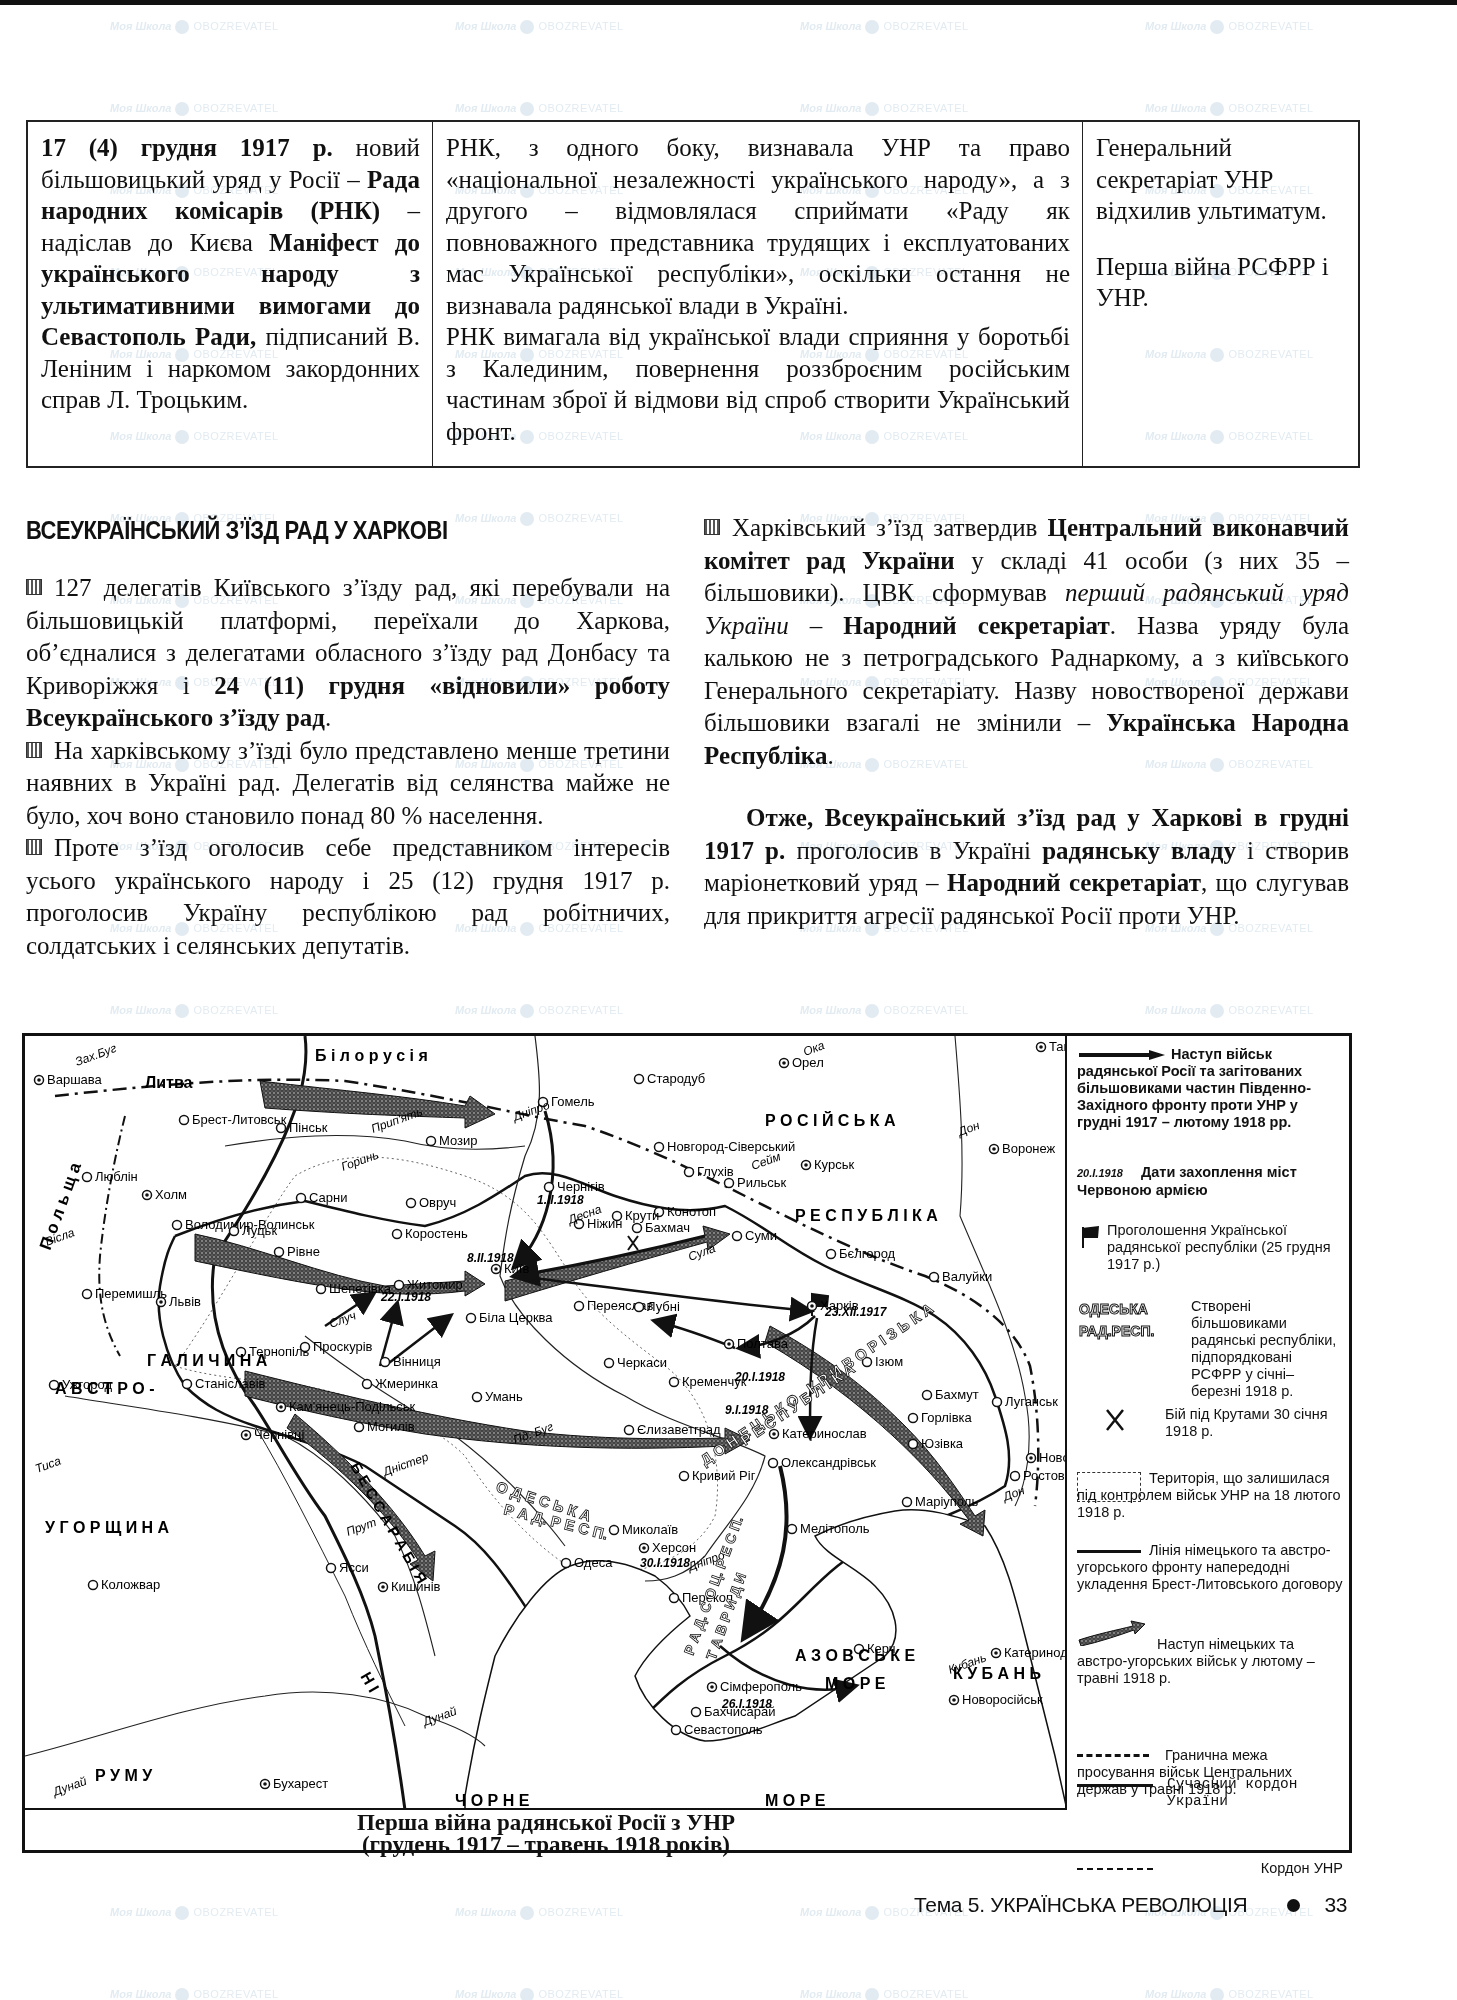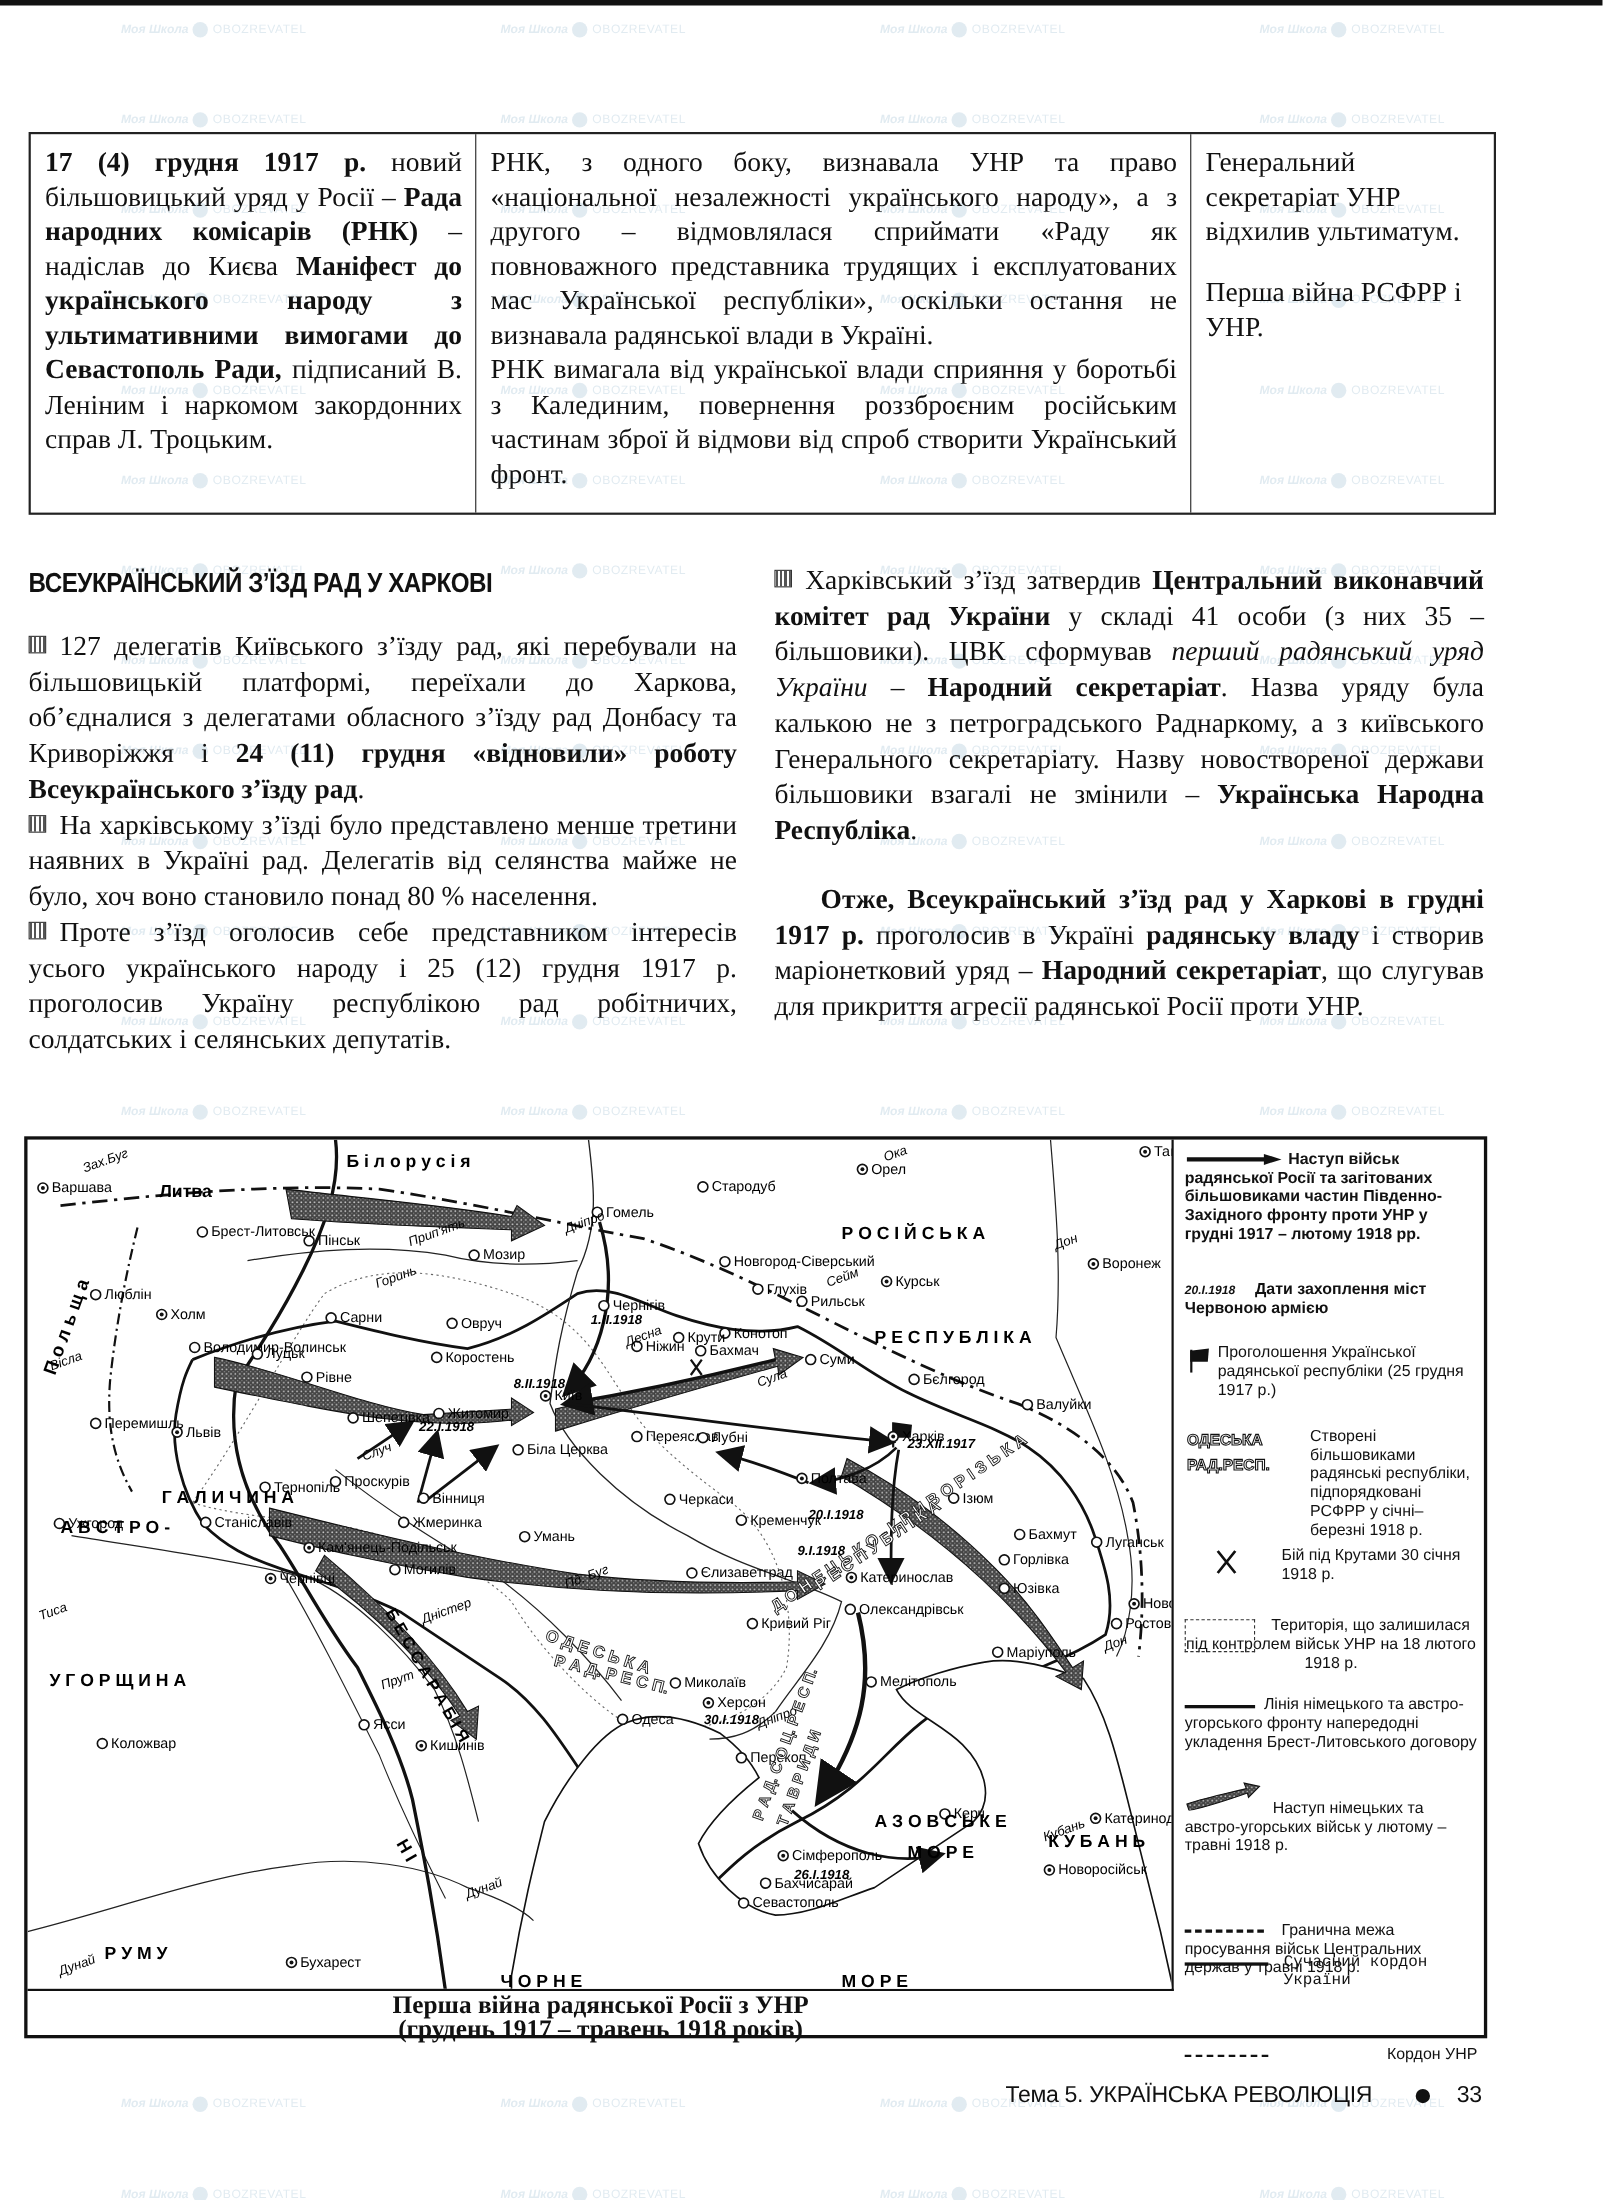--- a/index.html
+++ b/index.html
@@ -505,21 +505,21 @@
         <div>РАД.РЕСП.</div>
       </div>
       <span>Створені більшовиками радянські республіки, підпорядковані РСФРР у січні–березні 1918 р.</span>
     </div>
     <div class="leg" style="top:370px;padding-left:88px;">
       <svg class="sym" width="24" height="24" style="position:absolute;left:26px;top:2px;">
           <path d="M4,2 L20,22 M20,2 L4,22" stroke="#111" stroke-width="2.5"></path>
         </svg>
       <span>Бій під Крутами 30 січня 1918 р.</span>
     </div>
-    <div class="leg" style="top:434px;text-align:center;">
+    <div class="leg" style="top:434px;">
       <div style="position:absolute;left:0;top:2px;width:64px;height:30px;border:1.5px dashed #333;"></div>
       <span style="display:block;text-indent:72px;">Територія, що залишилася під контролем військ УНР на 18 лютого 1918 р.</span>
     </div>
     <div class="leg" style="top:506px;">
       <div style="position:absolute;left:0;top:8px;width:64px;height:3px;background:#111;"></div>
       <span style="display:block;text-indent:72px;">Лінія німецького та австро-угорського фронту напередодні укладення Брест-Литовського договору</span>
     </div>
     <div class="leg" style="top:600px;">
       <svg class="sym" width="70" height="26" style="position:absolute;left:0;top:-16px;">
           <path d="M2,20 C20,14 40,10 56,6 L54,1 L68,4 L58,14 L57,10 C40,16 22,22 4,26 Z" fill="url(#hatch)" stroke="#111"></path>

